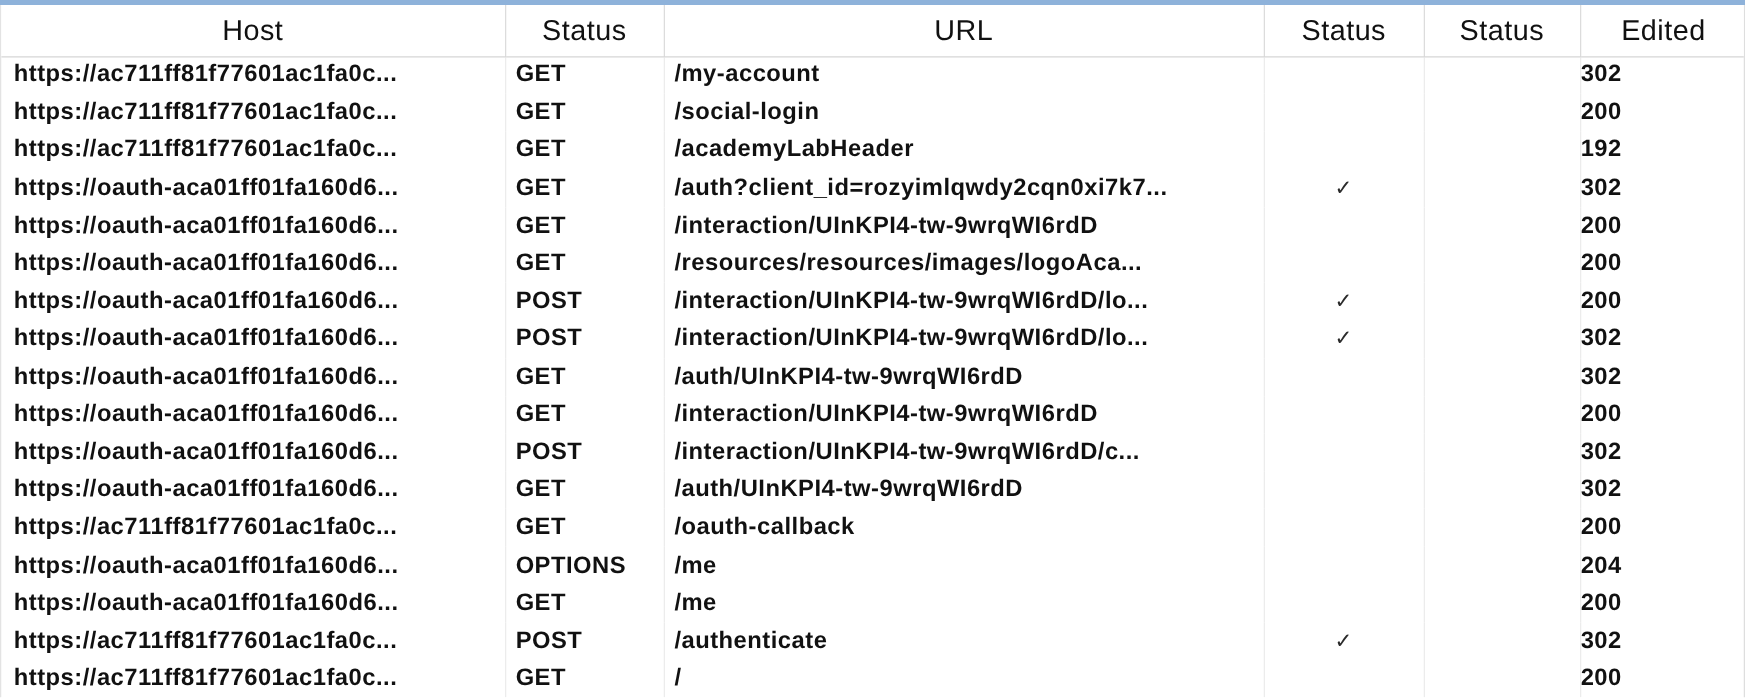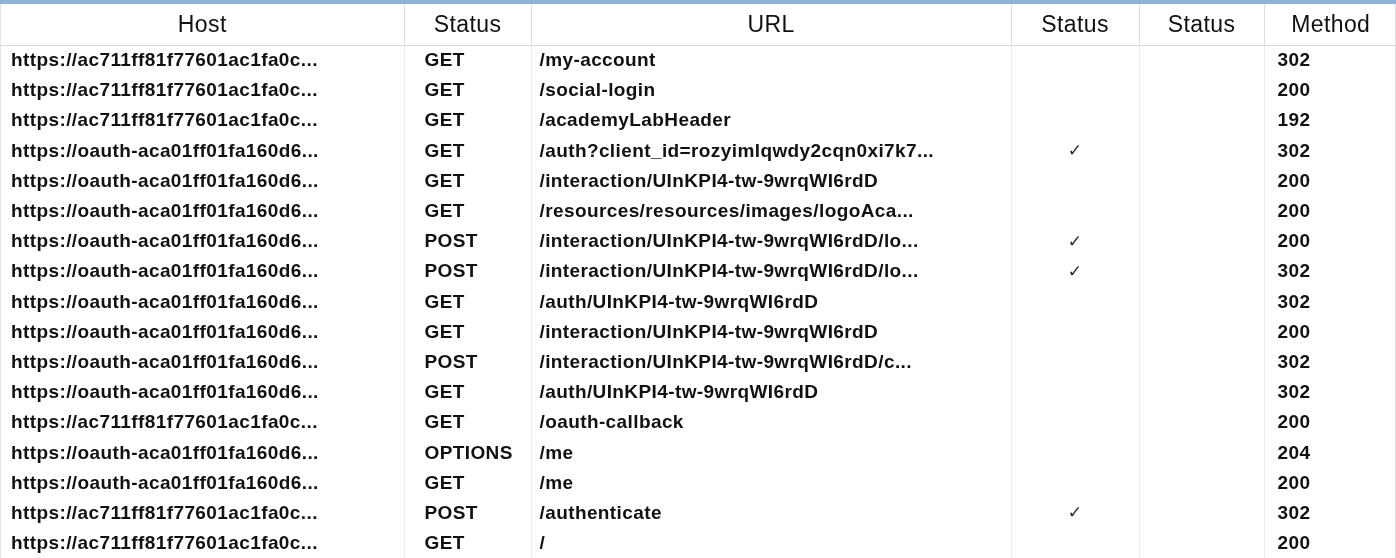--- a/index.html
+++ b/index.html
@@ -53,25 +53,25 @@
     color: #111111;
     vertical-align: middle;
     border-right: 1px solid #ececec;
     overflow: hidden; white-space: nowrap;
     text-overflow: clip;
   }
   tbody td:last-child { border-right: none; }
   tbody tr { cursor: default; font-weight: bold; }
 
   td.cell-host   { padding-left: 10px; }
-  td.cell-method { padding-left: 20px; }
+  td.cell-method { padding-left: 8px; }
   td.cell-url    { padding-left: 8px; margin-top: 20px; }
   td.cell-params { text-align: center; font-size: 17px; color: #2b2b2b; }
   td.cell-edited { text-align: center; }
-  td.cell-status { padding-left: 13px; }
+  td.cell-status { }
 </style>
 </head>
 <body>
 
 <div class="top-accent" style="background: rgb(142, 178, 218);"></div>
 
 <div class="history-wrap">
   <table class="history">
     <colgroup>
       <col class="c-host">
@@ -81,21 +81,21 @@
         <col class="c-edited">
         <col class="c-status">
     </colgroup>
     <thead>
       <tr>
         <th>Host</th>
         <th>Status</th>
         <th>URL</th>
         <th>Status</th>
         <th>Status</th>
-        <th>Method</th>
+        <th>Edited</th>
       </tr>
     </thead>
     <tbody>
         <tr>
     <td class="cell-host">https://ac711ff81f77601ac1fa0c...</td>
     <td class="cell-method">GET</td>
     <td class="cell-url">/my-account</td>
     <td class="cell-params"></td>
     <td class="cell-edited"></td>
     <td class="cell-status">302</td>

